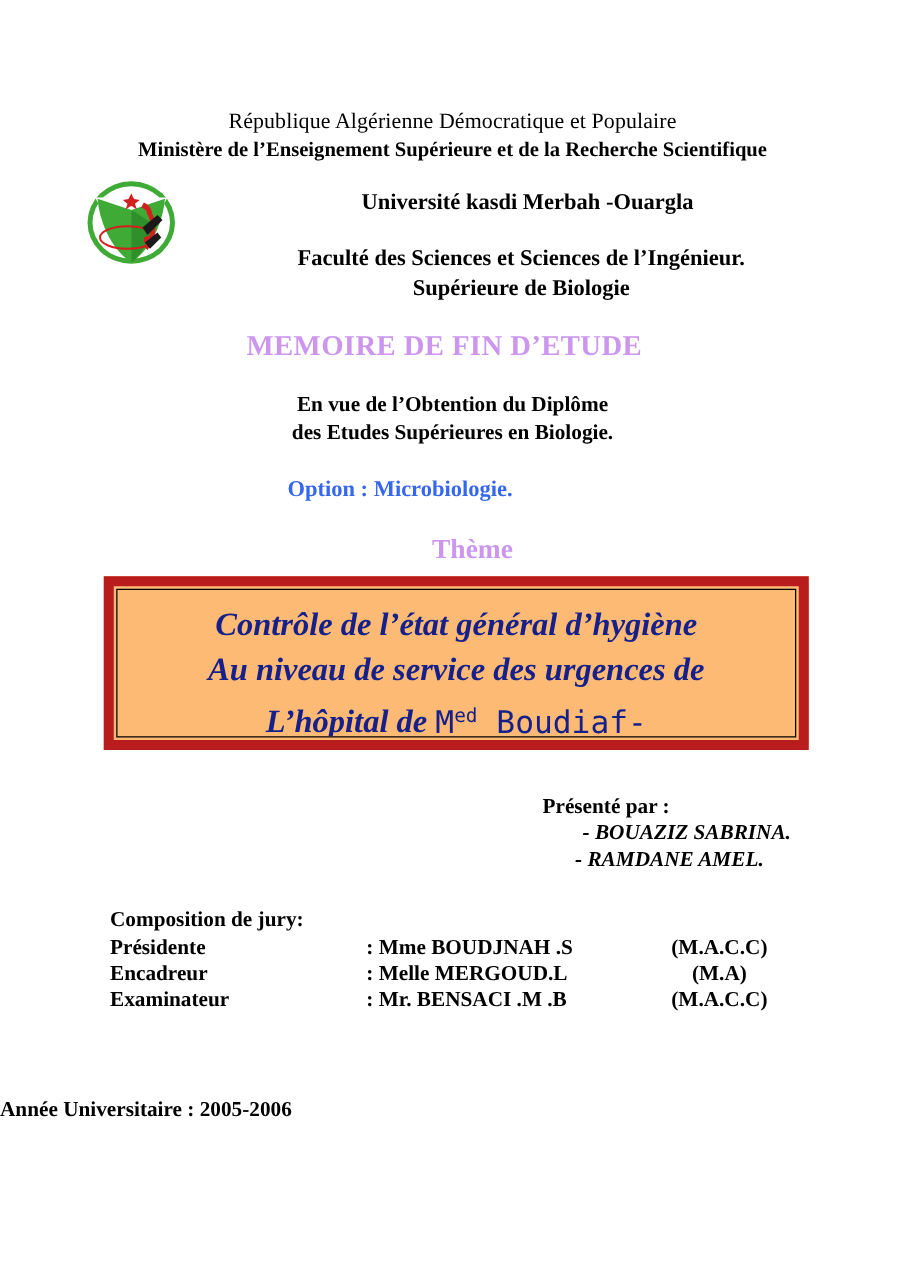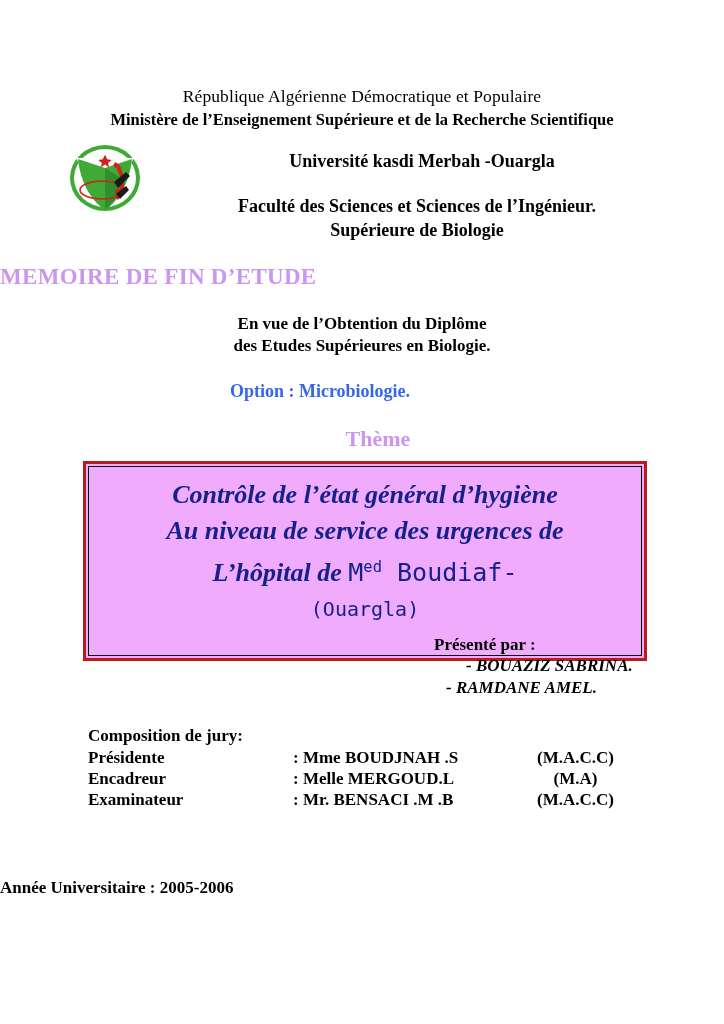--- a/index.html
+++ b/index.html
@@ -82,20 +82,21 @@
     font-size: 18px;
     font-weight: bold;
   }
 
   
   .memoire {
     position: absolute;
     top: 264px;
     left: 0;
     width: 711px;
+    text-align: center;
     font-size: 23px;
     font-weight: bold;
     color: #cc96ef;
     letter-spacing: .3px;
   }
 
   
   .dip1 {
     position: absolute;
     top: 314px;
@@ -138,23 +139,23 @@
     font-weight: bold;
     color: #cc96ef;
   }
 
   
   .title-box {
     position: absolute;
     left: 83px;
     top: 461px;
     width: 564px;
-    height: 200px;
-    border: 3px solid #b91c1c;
-    background: #f0abfc;
+    height: 139px;
+    border: 8px solid #b91c1c;
+    background: #fdba74;
     box-sizing: border-box;
     overflow: hidden;
   }
   .title-box-inner {
     position: absolute;
     inset: 2px;
     border: 1px solid #000000;
     box-sizing: border-box;
     overflow: hidden;
   }
@@ -198,21 +199,21 @@
     font-weight: bold;
   }
   .author {
     position: absolute;
     font-size: 17px;
     font-weight: bold;
     font-style: italic;
     white-space: nowrap;
   }
   .author-1 { left: 466px; top: 656px; }
-  .author-2 { left: 446px; top: 678px; }
+  .author-2 { left: 460px; top: 678px; }
 
   
   .jury-title {
     position: absolute;
     left: 88px;
     top: 726px;
     font-size: 17px;
     font-weight: bold;
   }
   .jury-table {

